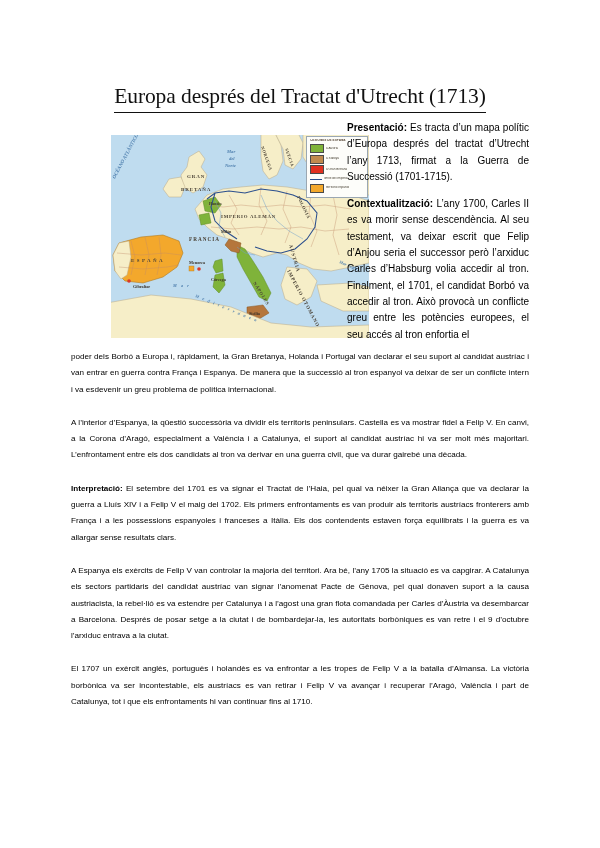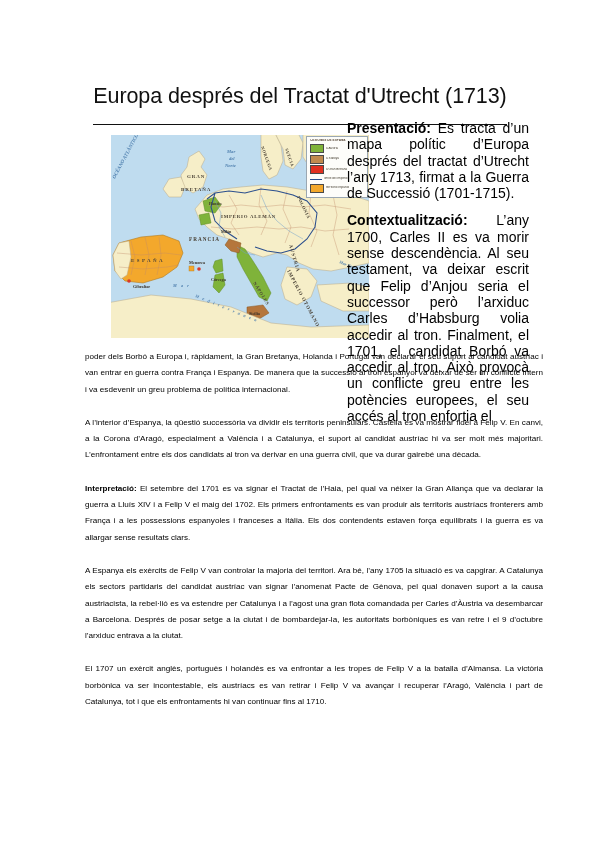--- a/index.html
+++ b/index.html
@@ -29,22 +29,23 @@
     top: 70px;
     text-align: center;
     font-size: 21.5px;
     font-weight: 400;
     letter-spacing: -0.1px;
     color: #111111;
   }
   .doc-title span.tx {
     display: inline-block;
     border-bottom: 1.6px solid #111111;
-    padding-bottom: 14px;
+    padding-bottom: 2px;
     line-height: 1.18;
+    font-family: Liberation Serif, serif;
   }
 
   
   .top-block {
     position: absolute;
     left: 71px;
     top: 119px;
     width: 458px;
     height: 212px;
   }
@@ -116,33 +117,33 @@
 
   
   .right-col {
     position: absolute;
     left: 276px;
     top: 1px;
     width: 182px;
   }
   .right-col p {
     margin: 0 0 11px 0;
-    font-size: 14px;
+    font-size: 10px;
     line-height: 16.3px;
     text-align: justify;
     text-justify: inter-word;
     color: #000000;
   }
   .right-col p:last-child { margin-bottom: 0; }
   .lead { font-weight: 700; }
 
   
   .body-text {
     position: absolute;
-    left: 85px;
+    left: 71px;
     top: 349px;
     width: 458px;
   }
   .body-text p {
     margin: 0 0 17px 0;
     font-size: 8.1px;
     line-height: 16.3px;
     text-align: justify;
     text-justify: inter-word;
     color: #000000;

